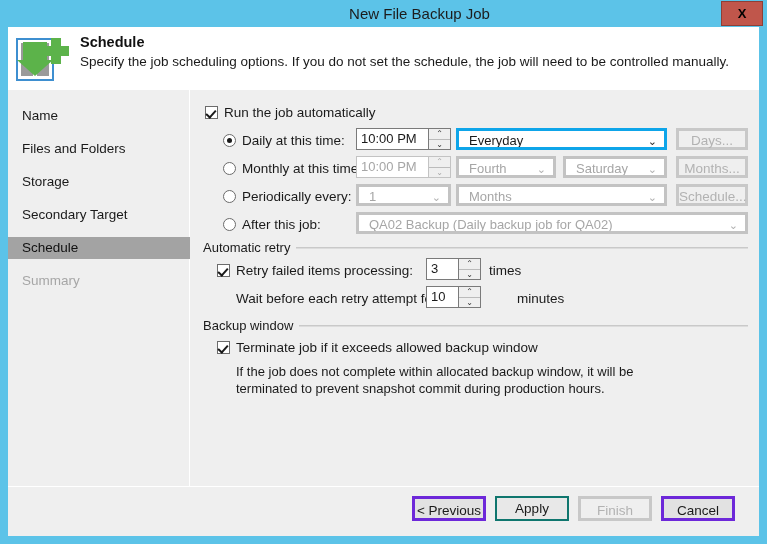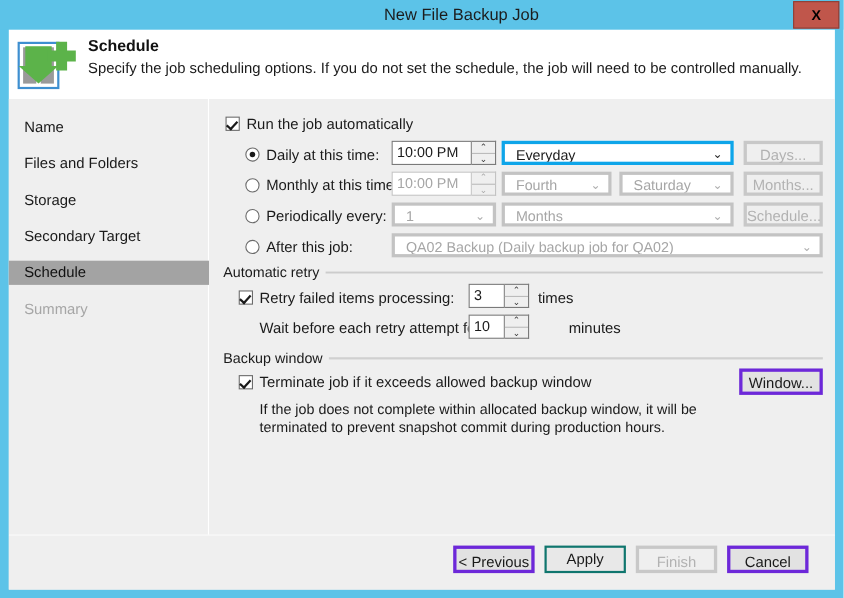--- a/index.html
+++ b/index.html
@@ -388,21 +388,20 @@
         <div class="sb up">⌃</div>
         <div class="sb low">⌄</div>
       </div>
       <div class="lbl" style="left:298px; top:201px;margin-left:28px;">minutes</div>
 
       <div class="group-label" style="left:12px; top:228px;">Backup window</div>
       <div class="group-line" style="left:12px; top:235px; width:545px;"></div>
 
       <div class="chk checked" style="left:26px; top:251px;"></div>
       <div class="lbl" style="left:45px; top:250px;">Terminate job if it exceeds allowed backup window</div>
-      <div class="btn" style="left:481px; top:245px; width:76px; height:24px; line-height:22px;">Window...</div>
 
       <div class="desc" style="left:45px; top:273px;">If the job does not complete within allocated backup window, it will be</div>
       <div class="desc" style="left:45px; top:290px;">terminated to prevent snapshot commit during production hours.</div>
     </div>
 
     <div id="footer-sep"></div>
 
     <div id="footer">
       <div class="btn" style="left:404px; top:9px; width:74px; height:25px; line-height:23px;">&lt; Previous</div>
       <div class="btn focus" style="left:487px; top:9px; width:74px; height:25px; line-height:21px;">Apply</div>

